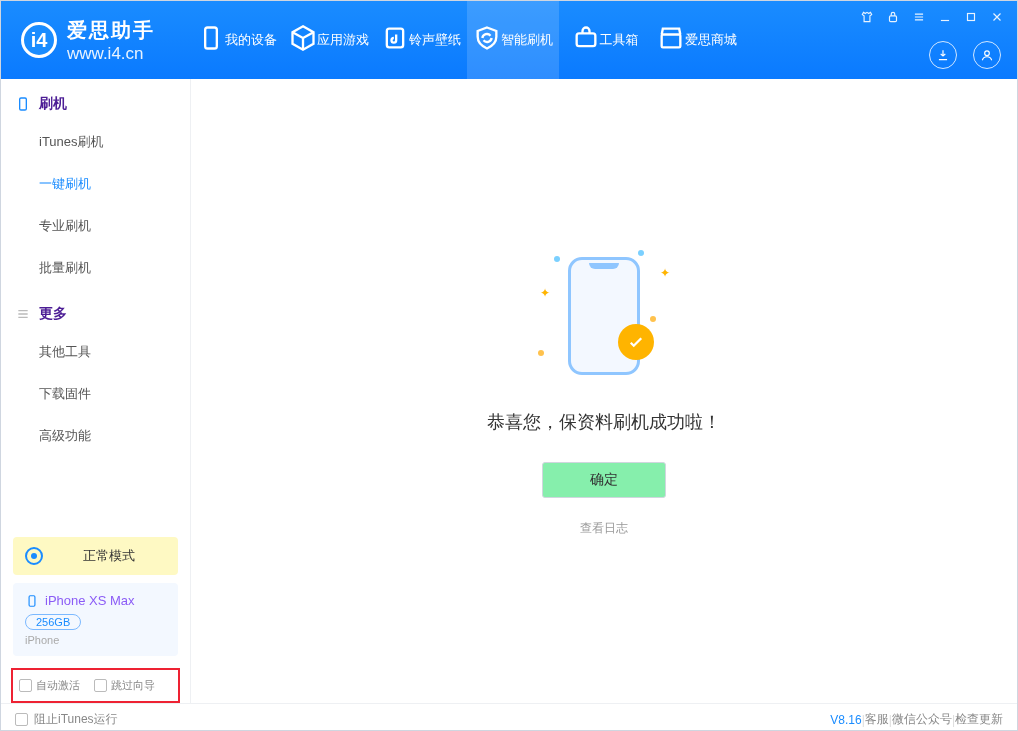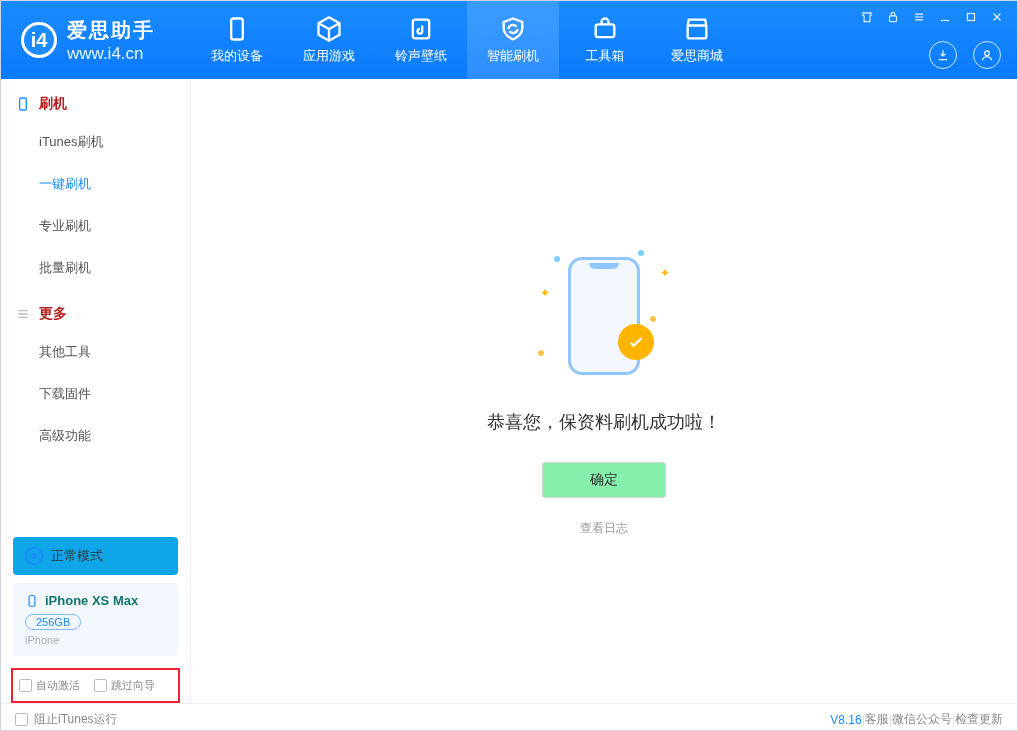--- a/index.html
+++ b/index.html
@@ -4,40 +4,40 @@
 <style>
   * { box-sizing: border-box; margin: 0; padding: 0; }
   body { font-family: "Microsoft YaHei", Arial, sans-serif; background: #fff; width: 1018px; height: 731px; overflow: hidden; border: 1px solid #cfd6e0; }
   .header { background: linear-gradient(#1a8cff, #0a7aff); height: 78px; display: flex; align-items: center; color: #fff; position: relative; }
   .logo-block { display: flex; align-items: center; padding-left: 20px; width: 190px; }
   .logo-circle { width: 36px; height: 36px; border-radius: 50%; border: 3px solid #fff; display: flex; align-items: center; justify-content: center; font-weight: bold; font-size: 20px; background: #1a8cff; }
   .logo-text { margin-left: 10px; }
   .logo-text .cn { font-size: 20px; font-weight: bold; letter-spacing: 2px; }
   .logo-text .url { font-size: 17px; opacity: .9; }
   .tabs { display: flex; height: 100%; }
-  .tab { width: 92px; display: flex; flex-direction: column; align-items: center; justify-content: center; font-size: 13px; cursor: pointer; }
+  .tab { width: 92px; display: flex; flex-direction: row; align-items: center; justify-content: center; font-size: 13px; cursor: pointer; }
   .tab.active { background: rgba(255,255,255,0.15); }
   .tab .icon { width: 28px; height: 28px; margin-bottom: 4px; display:flex; align-items:center; justify-content:center; }
   .header-right { position: absolute; right: 12px; top: 8px; display: flex; gap: 10px; align-items:center; }
   .hicon { width: 16px; height: 16px; opacity: .9; cursor: pointer; display:flex; align-items:center; justify-content:center; }
   .hicon svg { width: 14px; height: 14px; }
   .header-right2 { position: absolute; right: 16px; top: 40px; display: flex; gap: 16px; }
   .circ-icon { width: 28px; height: 28px; border: 1.5px solid rgba(255,255,255,0.8); border-radius: 50%; display:flex; align-items:center; justify-content:center; cursor:pointer; }
   .body { display: flex; height: 624px; }
   .sidebar { width: 190px; border-right: 1px solid #eef0f3; display:flex; flex-direction:column; }
-  .side-head { display:flex; align-items:center; padding: 16px 14px 8px; font-size: 14px; font-weight: bold; color:#b91c1c; }
+  .side-head { display:flex; align-items:center; padding: 16px 14px 8px; font-size: 14px; font-weight: bold; color:#4c1d95; }
   .side-head .sicon { width: 16px; height: 16px; margin-right: 8px; display:flex; align-items:center; justify-content:center; }
   .side-item { padding: 12px 14px 12px 38px; font-size: 13px; color:#555; cursor:pointer; }
   .side-item.active { color: #1a8cff; }
   .spacer { flex:1; }
-  .mode-box { margin: 0 12px 8px; background:#0ea5e9; border-radius:4px; padding:10px 12px; display:flex; align-items:center; font-size:13px; color:#333; }
+  .mode-box { margin: 0 12px 8px; background:#fef9c3; border-radius:4px; padding:10px 12px; display:flex; align-items:center; font-size:13px; color:#333;gap:32px; }
   .mode-icon { width:18px; height:18px; border:2px solid #1a8cff; border-radius:50%; margin-right:8px; display:flex; align-items:center; justify-content:center; }
   .mode-icon::before { content:""; width:6px; height:6px; background:#1a8cff; border-radius:50%; }
   .device-box { margin: 0 12px 12px; background:#f3f8ff; border-radius:4px; padding:10px 12px; font-size:13px;}
-  .device-box .name { color:#0f766e; font-weight:bold; display:flex; align-items:center; }
+  .device-box .name { color:#8b5cf6; font-weight:normal; display:flex; align-items:center; }
   .device-box .name svg { margin-right:6px; }
   .capacity { display:inline-block; margin-top:6px; border:1px solid #7bb9ff; border-radius:10px; padding:1px 10px; font-size:11px; color:#1a8cff; }
   .dev-sub { color:#aaa; font-size:11px; margin-top:4px; }
   .opt-row { border:2px solid #e23; margin: 0 10px 0px; padding: 8px 6px; display:flex; gap:14px; font-size:11px; color:#888; }
   .opt-row label { display:flex; align-items:center; gap:4px; cursor:pointer; }
   .chk { width:13px; height:13px; border:1px solid #bbb; border-radius:2px; display:inline-block; }
   .main { flex:1; display:flex; flex-direction:column; align-items:center; justify-content:center; position:relative; }
   .illus { width:140px; height:140px; position:relative; margin-bottom: 24px; }
   .phone { position:absolute; left:50%; top:50%; transform:translate(-50%,-50%); width:72px; height:118px; border:3px solid #8fc6ff; border-radius:14px; background:#f3f8ff; }
   .phone::before { content:""; position:absolute; top:3px; left:50%; transform:translateX(-50%); width:30px; height:6px; background:#8fc6ff; border-radius: 0 0 6px 6px; }

